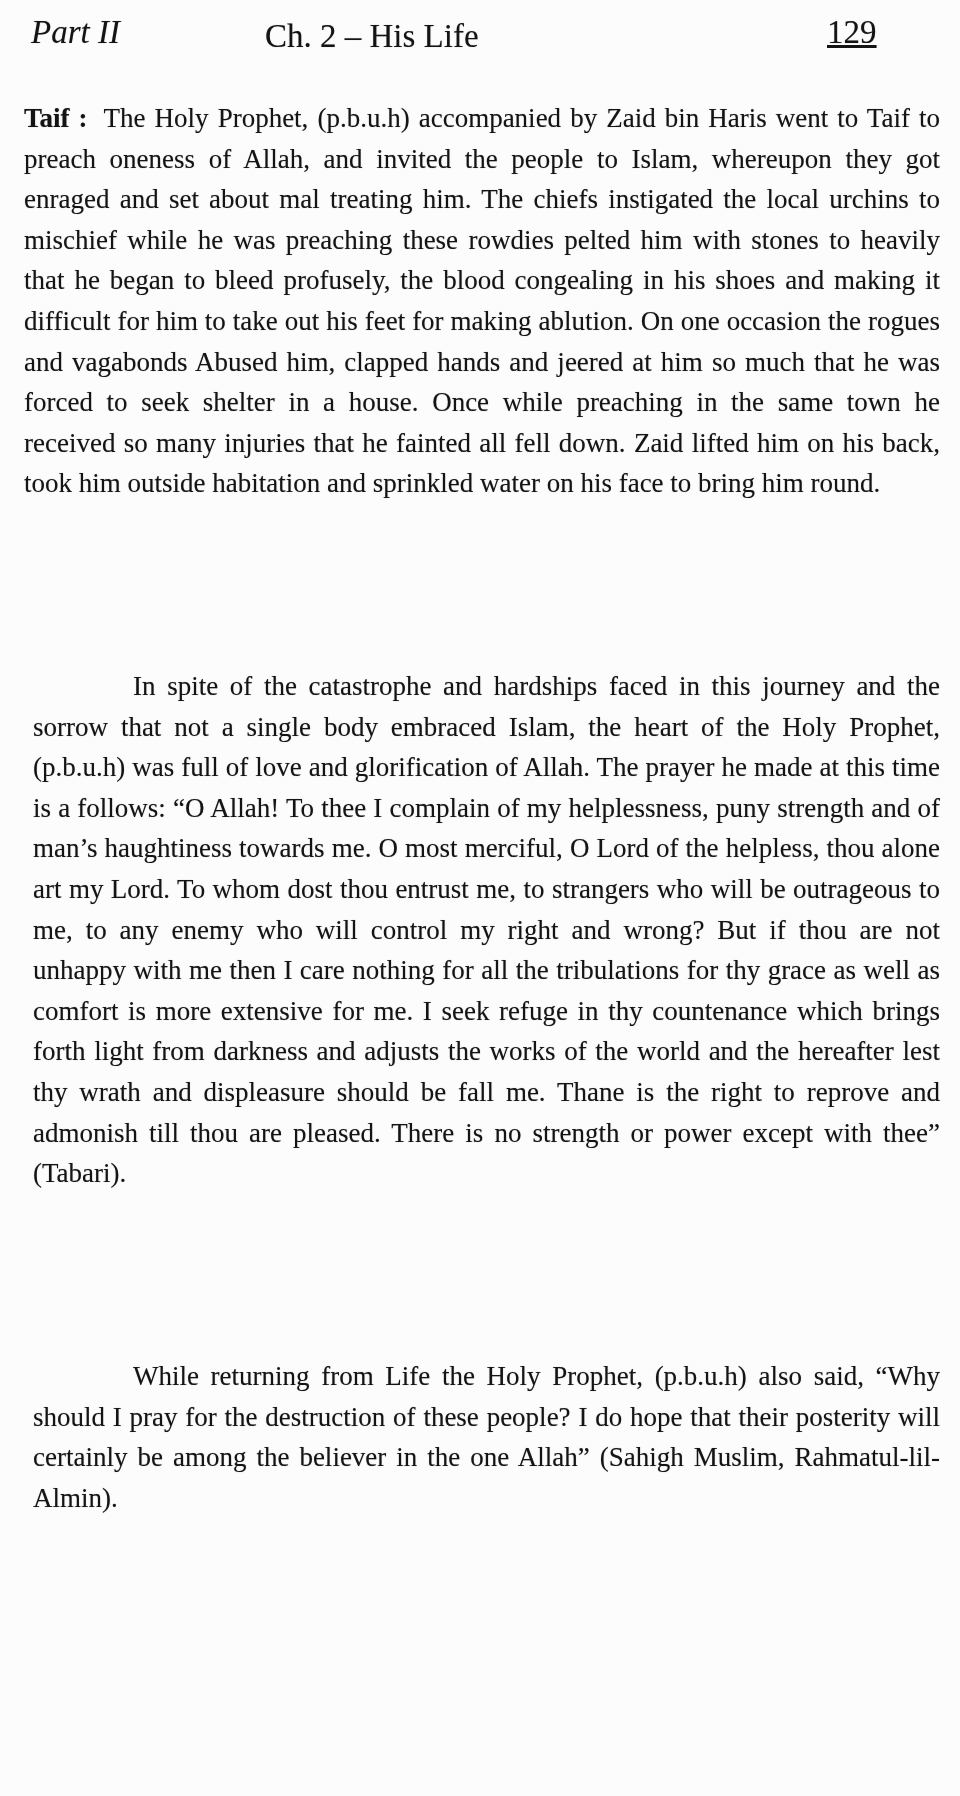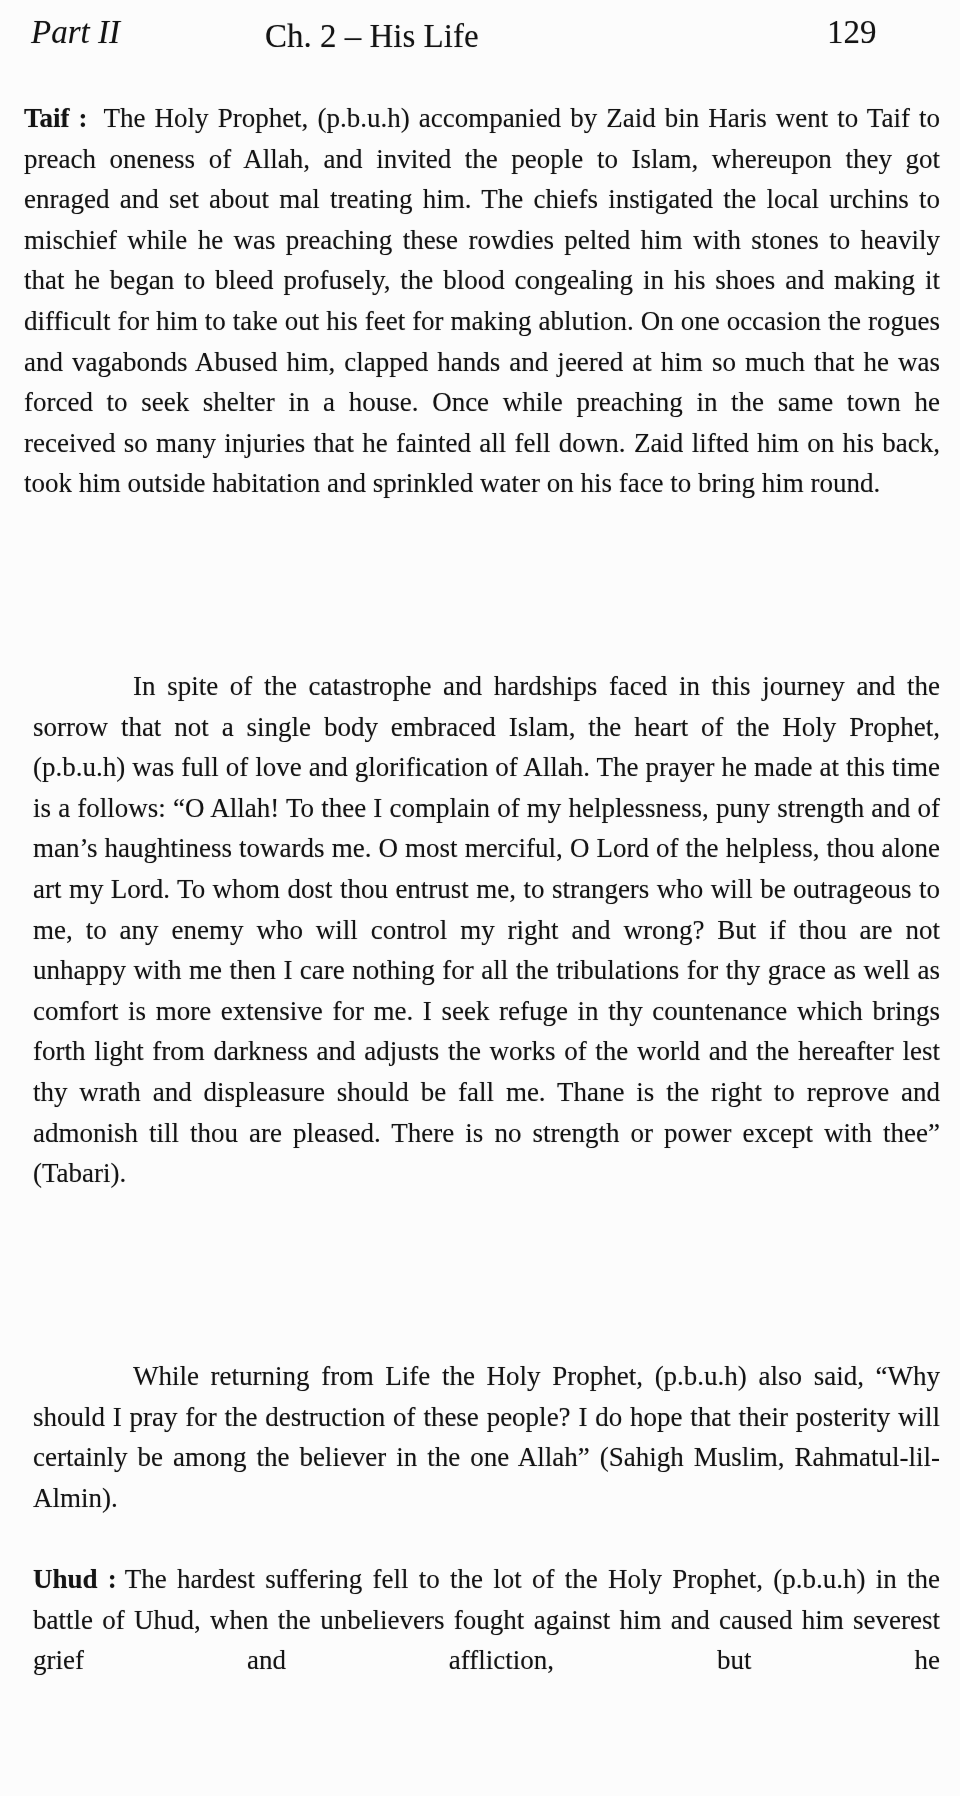--- a/index.html
+++ b/index.html
@@ -16,21 +16,21 @@
     text-shadow: 0 0 1px rgba(20,20,20,0.35);
   }
   .running-header {
     position: relative;
     height: 52px;
     font-size: 33px;
     line-height: 40px;
   }
   .rh-left   { position:absolute; top:12px; left:31px;font-style:italic;  }
   .rh-center { position:absolute; top:16px; left:252px;margin-left:13px; }
-  .rh-right  { position:absolute; top:12px; left:827px; }
+  .rh-right  { position:absolute; top:12px; left:827px;text-decoration:underline; }
 
   .section-heading {
     margin: 42px 20px 0 24px;
     font-size: 34px;
     line-height: 40px;
     font-weight: bold;
     letter-spacing: -0.3px;
   }
 
   .content {
@@ -67,17 +67,16 @@
 
 
   <div class="content">
 
     <p class="para-1"><span class="lead wide-gap">Taif :</span><span>The Holy Prophet, (p.b.u.h) accompanied by Zaid bin Haris went to Taif to preach oneness of Allah, and invited the people to Islam, whereupon they got enraged and set about mal treating him. The chiefs instigated the local urchins to mischief while he was preaching these rowdies pelted him with stones to heavily that he began to bleed profusely, the blood congealing in his shoes and making it difficult for him to take out his feet for making ablution. On one occasion the rogues and vagabonds Abused him, clapped hands and jeered at him so much that he was forced to seek shelter in a house. Once while preaching in the same town he received so many injuries that he fainted all fell down. Zaid lifted him on his back, took him outside habitation and sprinkled water on his face to bring him round.</span></p>
 
     <p class="para-2 indented"><span>In spite of the catastrophe and hardships faced in this journey and the sorrow that not a single body embraced Islam, the heart of the Holy Prophet, (p.b.u.h) was full of love and glorification of Allah. The prayer he made at this time is a follows: “O Allah! To thee I complain of my helplessness, puny strength and of man’s haughtiness towards me. O most merciful, O Lord of the helpless, thou alone art my Lord. To whom dost thou entrust me, to strangers who will be outrageous to me, to any enemy who will control my right and wrong? But if thou are not unhappy with me then I care nothing for all the tribulations for thy grace as well as comfort is more extensive for me. I seek refuge in thy countenance which brings forth light from darkness and adjusts the works of the world and the hereafter lest thy wrath and displeasure should be fall me. Thane is the right to reprove and admonish till thou are pleased. There is no strength or power except with thee” (Tabari).</span></p>
 
     <p class="para-3 indented"><span>While returning from Life the Holy Prophet, (p.b.u.h) also said, “Why should I pray for the destruction of these people? I do hope that their posterity will certainly be among the believer in the one Allah” (Sahigh Muslim, Rahmatul-lil-Almin).</span></p>
 
-    <p class="para-4 justify-last"><span class="lead small-gap">Uhud :</span><span>The hardest suffering fell to the lot of the Holy Prophet, (p.b.u.h) in the battle of Uhud, when the unbelievers fought against him and caused him severest grief and affliction, but he</span></p>
 
   </div>
 
 </div>
 
 </body></html>

